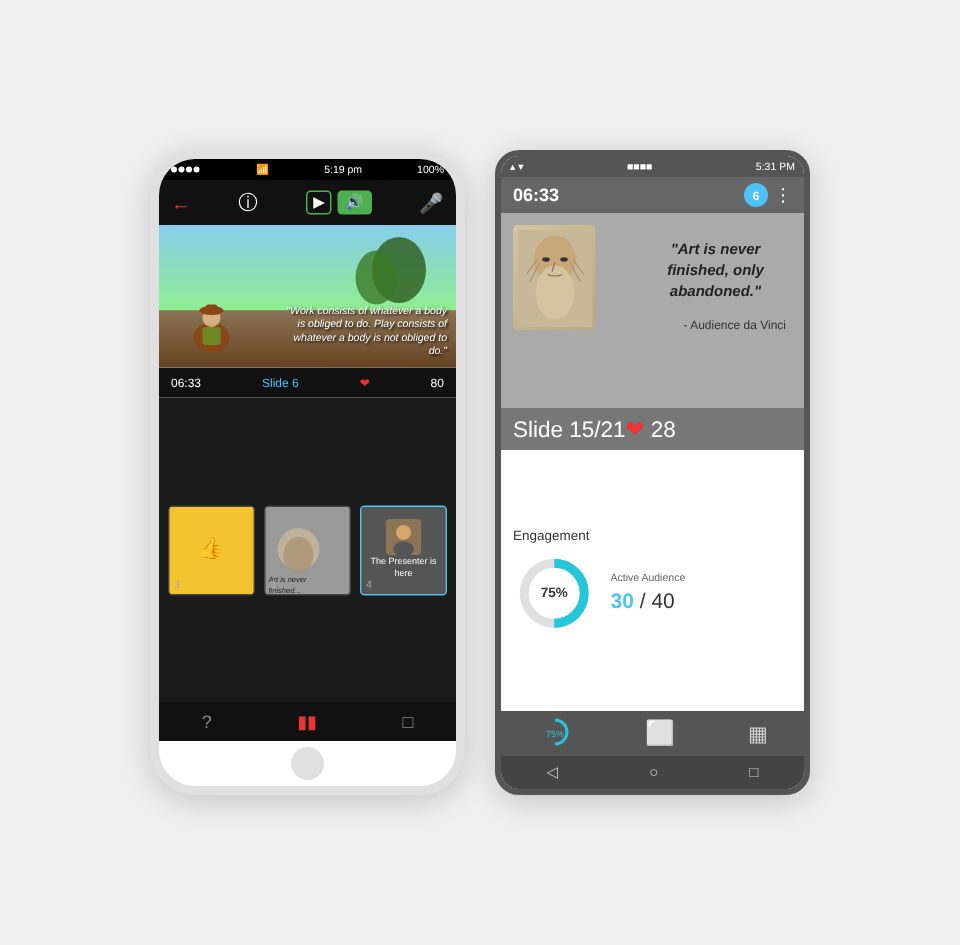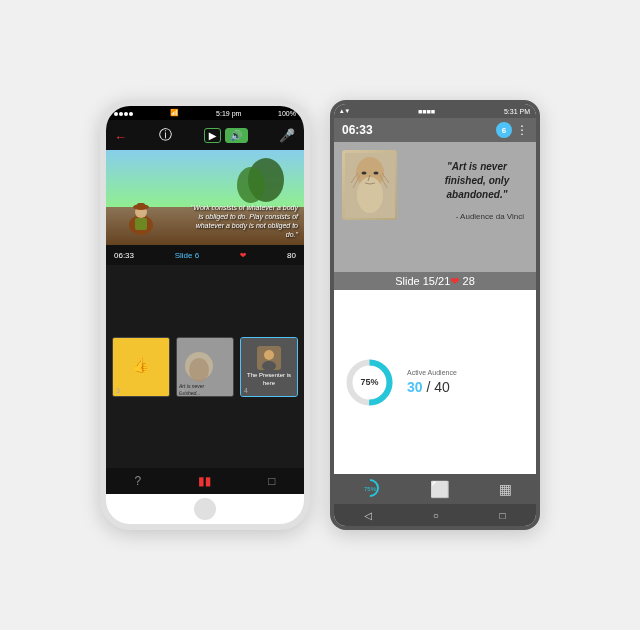--- a/index.html
+++ b/index.html
@@ -281,24 +281,24 @@
       font-size: 8px;
       color: #888;
       overflow: hidden;
     }
 
     .right-slide-info {
       background: #777;
       color: #fff;
       display: flex;
       align-items: center;
-      justify-content: center;
+      justify-content: flex-start;
       padding: 3px 8px;
-      font-size: 11px;
-      height: 18px;
+      font-size: 15px;
+      height: 28px;
     }
     .right-slide-info .heart { color: #e33; }
 
     .engagement-panel {
       background: #fff;
       flex: 1;
       padding: 8px;
       display: flex;
       flex-direction: column;
       justify-content: center;
@@ -536,20 +536,21 @@
 
   <div class="right-slide-info">
     <span>Slide 15/21</span>
     <div>
       <span class="heart">❤</span>
       <span>28</span>
     </div>
   </div>
 
   <div class="engagement-panel">
+    <div class="engagement-title">Engagement</div>
     <div class="engagement-content">
 
       <div class="donut-container">
         <svg viewBox="0 0 55 55" xmlns="http://www.w3.org/2000/svg">
 
           <circle cx="27.5" cy="27.5" r="20" fill="none" stroke="#e0e0e0" stroke-width="6"></circle>
 
           <circle cx="27.5" cy="27.5" r="20" fill="none" stroke="#26c6da" stroke-width="6" stroke-dasharray="94.2 125.6" stroke-dashoffset="31.4" transform="rotate(-90 27.5 27.5)"></circle>
         </svg>
         <div class="donut-pct">75%</div>

